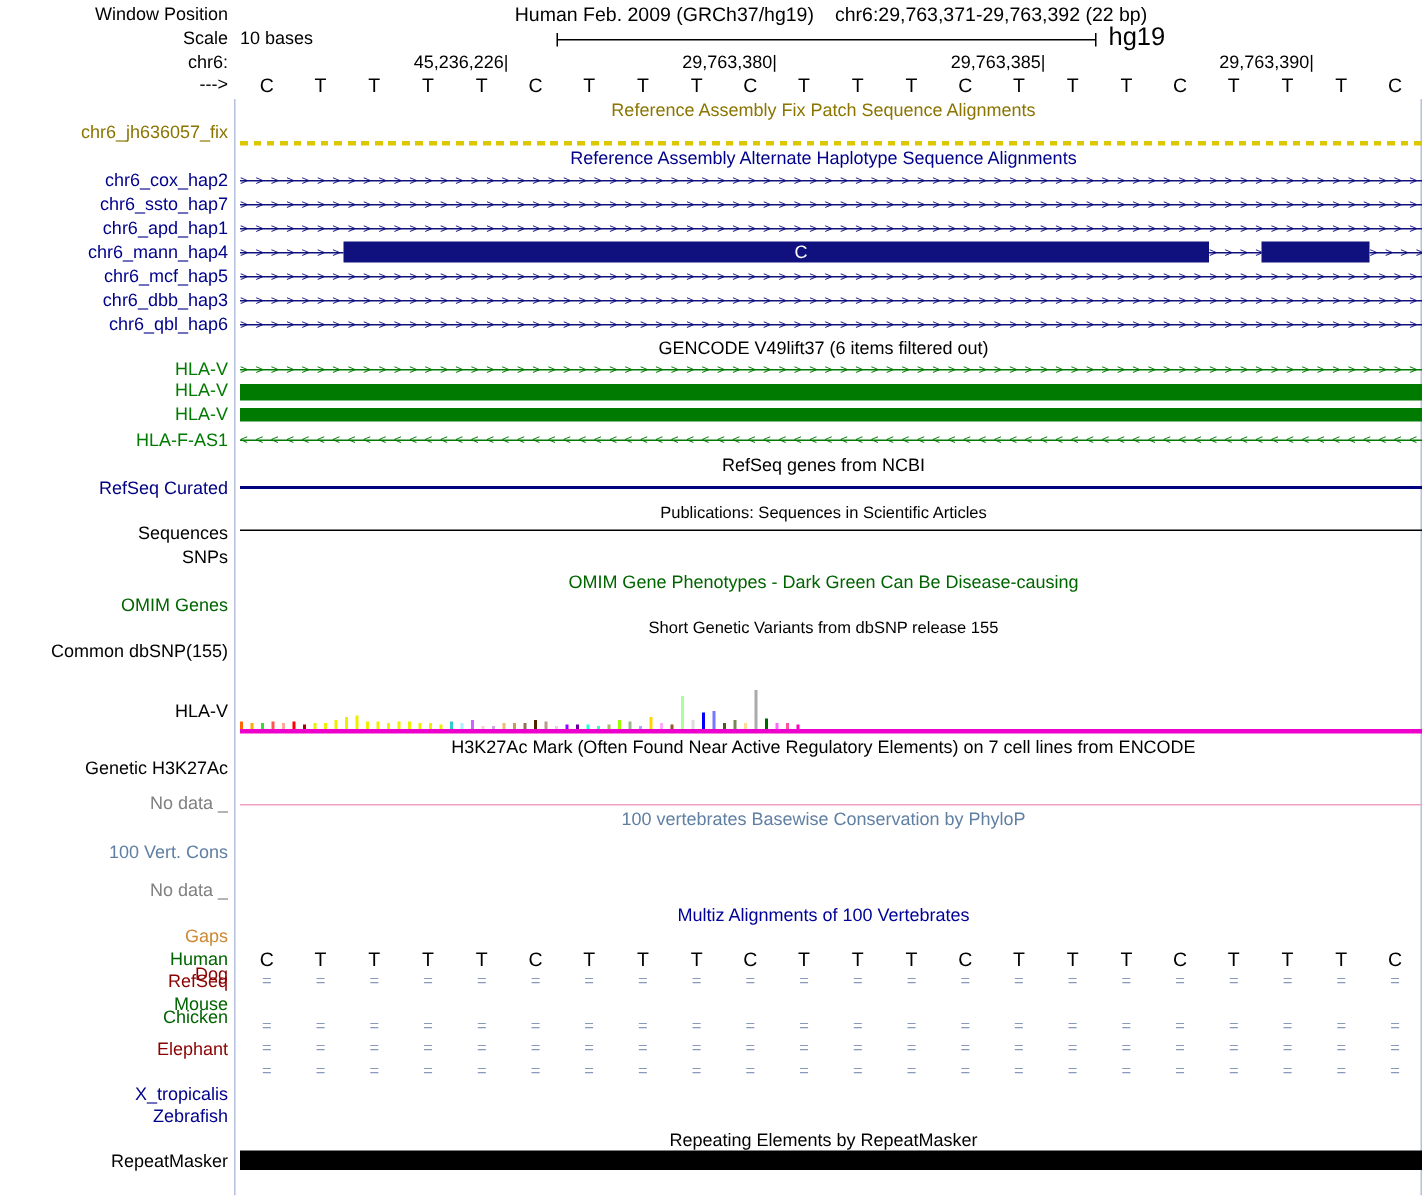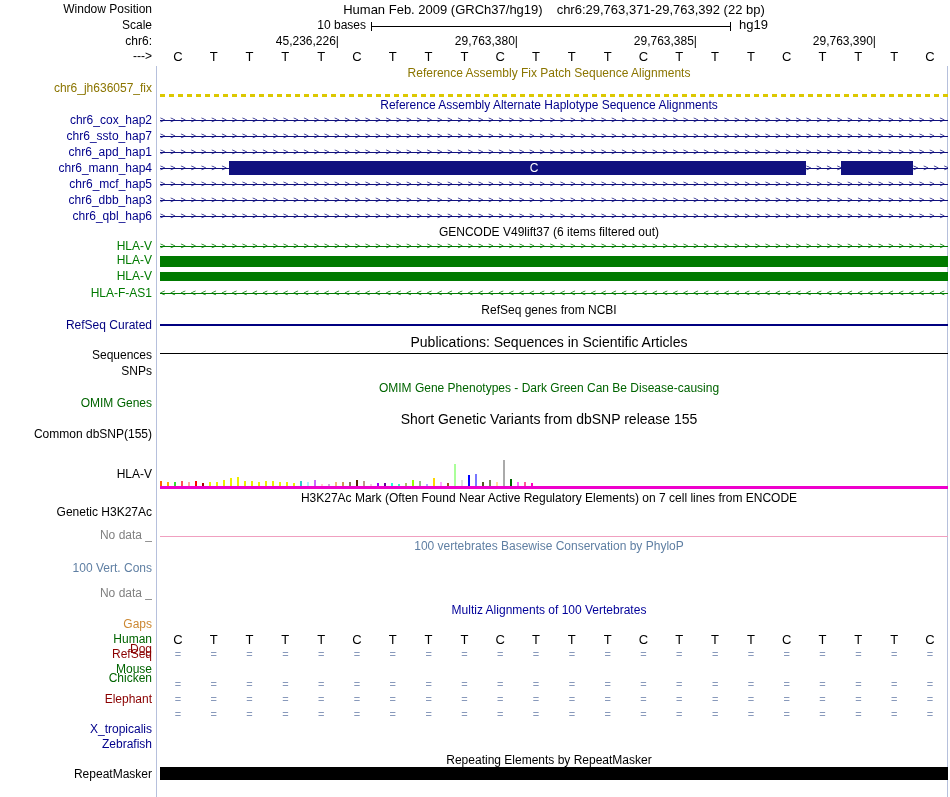--- a/index.html
+++ b/index.html
@@ -15,21 +15,21 @@
         background-image:linear-gradient(currentColor,currentColor);background-size:100% 1px;
         background-position:0 50%;background-repeat:no-repeat}
   .dashline{position:absolute;background:repeating-linear-gradient(90deg,#DCC800 0 5px,transparent 5px 9px)}
   .bar{position:absolute}
   .vguide{position:absolute;top:66px;height:731px;width:1px;background:#B6C0DC}
   .scalebar{position:absolute;height:9px;border-left:1px solid #000;border-right:1px solid #000;
         background-image:linear-gradient(#000,#000);background-size:100% 1px;background-position:0 50%;background-repeat:no-repeat}
   .tick{position:absolute;transform:translateX(-100%);white-space:nowrap;height:14px;line-height:14px}
   .gtex-bars{position:absolute;left:160px;top:458px;width:788px;height:28px;display:flex;align-items:flex-end;gap:5px;overflow:hidden}
   .gtex-bars div{width:2px;flex:none}
-  .small-title{font-size:14px}
+  .small-title{font-size:11px}
   .c-olive{color:#8B7500}
   .c-navy{color:#00008B}
   .c-hapfill{color:#10107E}
   .c-green{color:#007A00}
   .c-refseq{color:#000080}
   .c-dgreen{color:#006400}
   .c-slate{color:#5F7FA3}
   .c-mblue{color:#000099}
   .c-orange{color:#CC8833}
   .c-maroon{color:#8B0000}
@@ -41,23 +41,23 @@
 
 <div class="page">
 
   <div class="lbl" style="top:2px;height:14px;line-height:14px">Window Position</div>
   <div class="abs" style="left:160px;top:2px;width:788px;height:15px;line-height:15px;display:flex;justify-content:center;gap:14px;font-size:13px">
     <span>Human Feb. 2009 (GRCh37/hg19)</span>
     <span>chr6:29,763,371-29,763,392 (22 bp)</span>
   </div>
 
   <div class="lbl" style="top:18px;height:14px;line-height:14px">Scale</div>
-  <div class="abs" style="left:160px;top:18px;width:206px;height:14px;line-height:14px;text-align:right">10 bases</div>
+  <div class="abs" style="left:160px;top:18px;width:206px;height:14px;line-height:14px;">10 bases</div>
   <div class="scalebar" style="left:371px;top:22px;width:360px"></div>
-  <div class="abs" style="left:739px;top:18px;height:14px;line-height:14px;font-size:13px">hg19</div>
+  <div class="abs" style="left:739px;top:18px;height:14px;line-height:14px;font-size:17px">hg19</div>
 
   <div class="lbl" style="top:34px;height:14px;line-height:14px">chr6:</div>
   <span class="tick" style="left:339px;top:34px">45,236,226|</span>
   <span class="tick" style="left:518px;top:34px">29,763,380|</span>
   <span class="tick" style="left:697px;top:34px">29,763,385|</span>
   <span class="tick" style="left:876px;top:34px">29,763,390|</span>
 
   <div class="lbl" style="top:49px;height:15px;line-height:15px">---&gt;</div>
   <div class="cells" style="top:49px;height:15px;line-height:15px;font-size:13px">
       <span>C</span>

